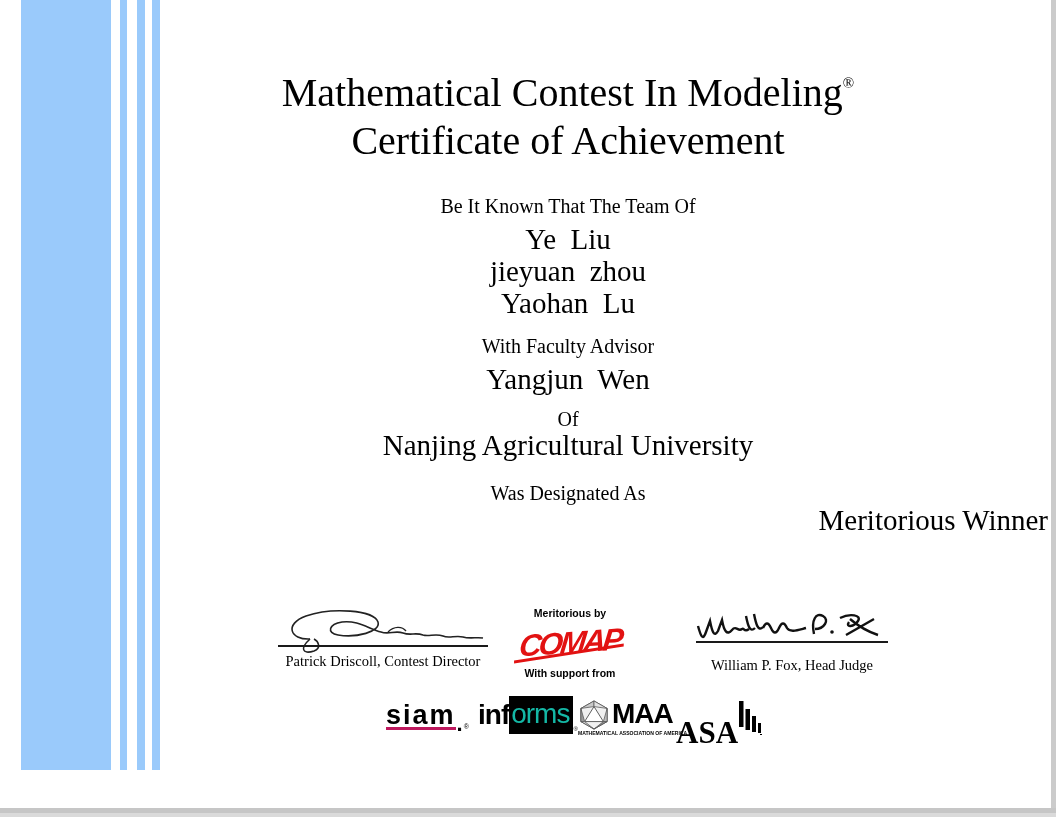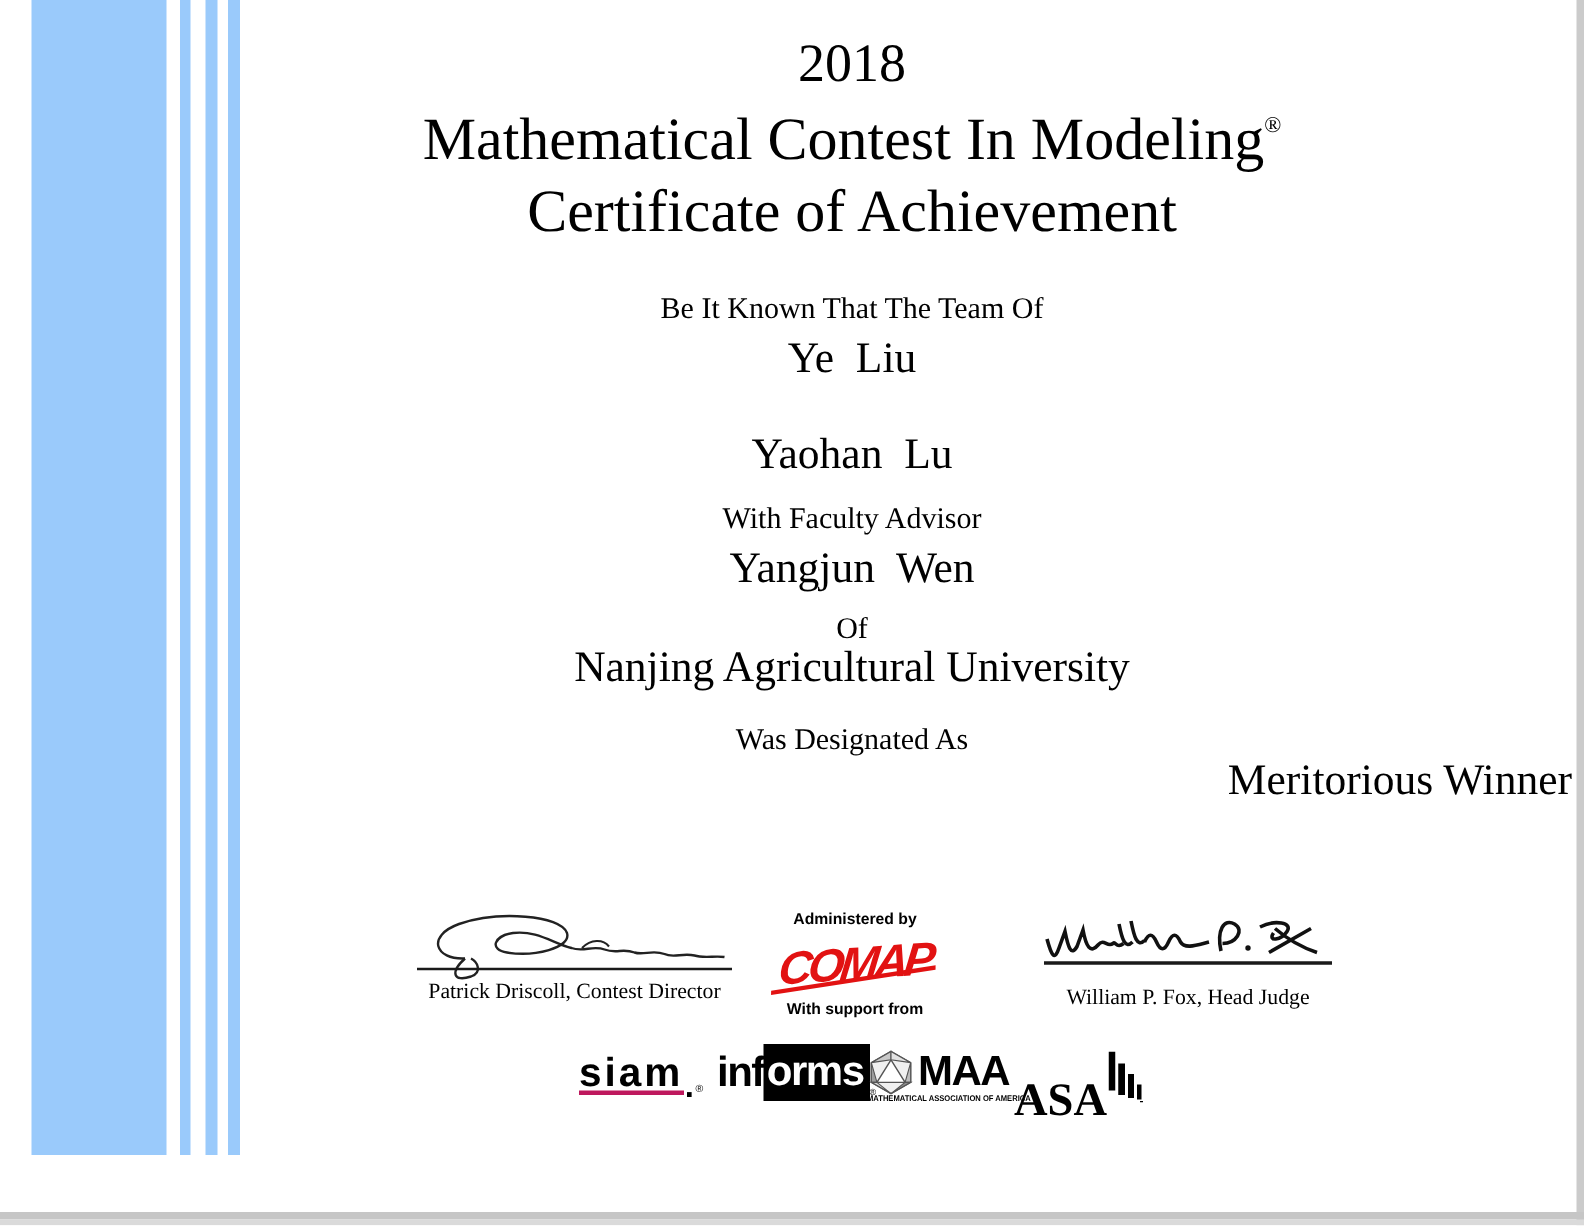--- a/index.html
+++ b/index.html
@@ -50,47 +50,47 @@
   }
   .comap-logo .swoosh{position:absolute;left:2px;right:2px;bottom:7px;height:3px;background:#E21212;transform:rotate(-5deg);}
   
   .logos{position:absolute;left:0;top:698px;width:1056px;height:48px;}
   .siam{position:absolute;left:386px;top:6px;display:flex;align-items:flex-end;font-family:"Liberation Sans",sans-serif;}
   .siam-word{font-weight:900;font-size:27px;line-height:0.82;letter-spacing:2px;border-bottom:3px solid #be185d;padding-bottom:1px;}
   .siam-dot{font-weight:900;font-size:22px;line-height:0.6;margin-left:1px;}
   .siam-reg{font-size:7px;margin-left:1px;align-self:flex-end;}
   .informs{position:absolute;left:478px;top:0px;display:flex;align-items:center;font-family:"Liberation Sans",sans-serif;height:34px;}
   .informs-pre{font-weight:bold;font-size:28px;letter-spacing:-1px;}
-  .informs-box{font-weight:bold;font-size:28px;letter-spacing:-1px;color:#ffffff;background:#000;padding:2px 4px 4px 2px;}
+  .informs-box{font-weight:normal;font-size:28px;letter-spacing:-1px;color:#14b8a6;background:#000;padding:2px 4px 4px 2px;}
   .informs-reg{font-size:6px;align-self:flex-end;}
   .maa{position:absolute;left:578px;top:0px;width:92px;height:40px;}
   .maa-icon{position:absolute;left:0;top:2px;}
   .maa-text{position:absolute;left:34px;top:0px;font-family:"Liberation Sans",sans-serif;font-weight:900;font-size:28px;letter-spacing:-1px;}
   .maa-caption{position:absolute;left:0px;top:32px;width:100px;font-family:"Liberation Sans",sans-serif;font-weight:bold;font-size:5.5px;white-space:nowrap;transform:scaleX(0.92);transform-origin:left;}
   .asa{position:absolute;left:676px;top:2px;display:flex;align-items:flex-start;}
   .asa-text{font-family:"Liberation Serif",serif;font-weight:bold;font-size:31px;line-height:0.85;letter-spacing:0px;margin-top:20px;}
   .asa-bars{margin-left:1px;margin-top:1px;}
 </style>
 </head>
 <body>
 
 <div class="screen">
 
   <div class="stripe stripe-wide"></div>
   <div class="stripe stripe-1"></div>
   <div class="stripe stripe-2"></div>
   <div class="stripe stripe-3"></div>
 
   <div class="content">
-    <div class="cline year">2018</div>
     <div class="cline title"><span>Mathematical Contest In Modeling</span><sup>®</sup></div>
     <div class="cline subtitle">Certificate of Achievement</div>
 
     <div class="cline small-line t-teamintro">Be It Known That The Team Of</div>
     <div class="cline big-line t-name0">Ye  Liu</div>
+    <div class="cline big-line t-name1">jieyuan  zhou</div>
     <div class="cline big-line t-name2">Yaohan  Lu</div>
 
     <div class="cline small-line t-advintro">With Faculty Advisor</div>
     <div class="cline big-line t-advname">Yangjun  Wen</div>
 
     <div class="cline small-line t-of">Of</div>
     <div class="cline big-line t-inst">Nanjing Agricultural University</div>
 
     <div class="cline small-line t-desintro">Was Designated As</div>
     <div class="cline big-line t-designation">Meritorious Winner</div>
@@ -100,21 +100,21 @@
     <svg class="sig-svg" width="214" height="50" viewBox="0 0 214 50">
       <path d="M34,35 C14,36 8,20 30,12 C56,3 98,6 102,18 C105,28 80,34 62,31 C50,29 53,20 66,18 C82,16 93,25 105,28 C113,31 119,26 127,29 C135,32 139,28 147,31 C153,33 159,29 167,32 C173,35 179,31 187,33 C193,35 201,33 207,34" fill="none" stroke="#222" stroke-width="1.6"></path>
       <path d="M34,35 C24,44 26,51 38,47 C46,44 42,37 38,35" fill="none" stroke="#222" stroke-width="1.6"></path>
       <path d="M112,28 C118,22 126,22 130,27" fill="none" stroke="#222" stroke-width="1.4"></path>
       <line x1="2" y1="42" x2="212" y2="42" stroke="#1a1a1a" stroke-width="1.8"></line>
     </svg>
     <div class="sig-label">Patrick Driscoll, Contest Director</div>
   </div>
 
   <div class="comap-block">
-    <div class="tiny-bold">Administered by</div>
+    <div class="tiny-bold">Meritorious by</div>
     <div class="comap-logo">
         <span>COMAP</span>
         <span class="swoosh"></span>
       </div>
     <div class="tiny-bold">With support from</div>
   </div>
 
   <div class="sig-right">
     <svg class="sig-svg" width="196" height="54" viewBox="0 0 196 54">
       <path d="M4,22 C7,33 9,37 12,28 L16,17 C18,27 20,34 24,27 L28,16 C30,27 33,32 38,26 C42,21 44,28 48,25 C50,23 50,29 55,25" fill="none" stroke="#111" stroke-width="2.4"></path>

